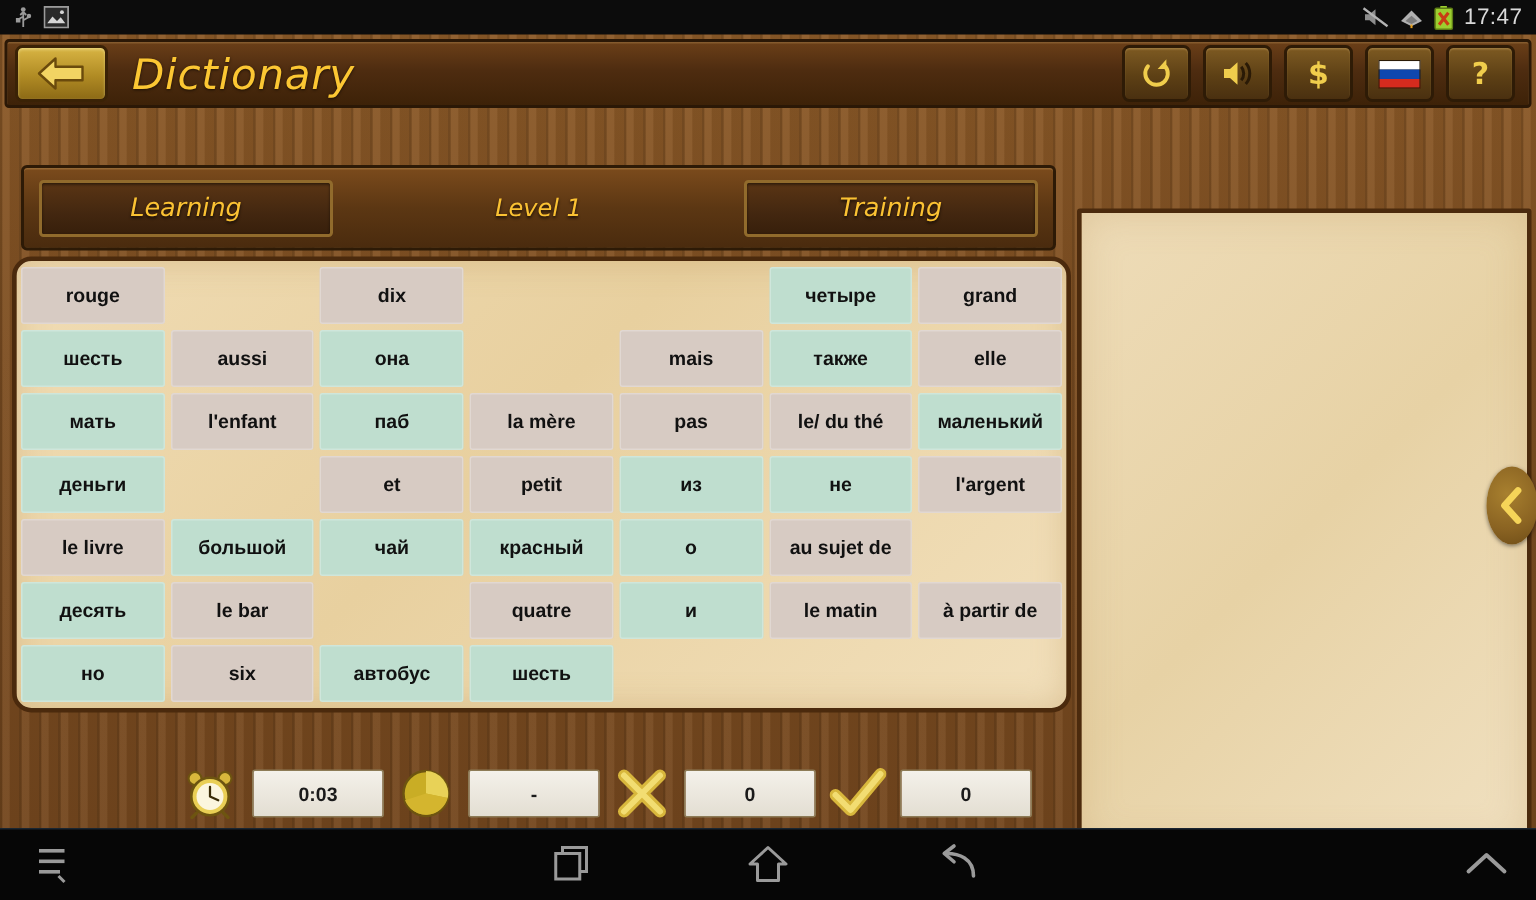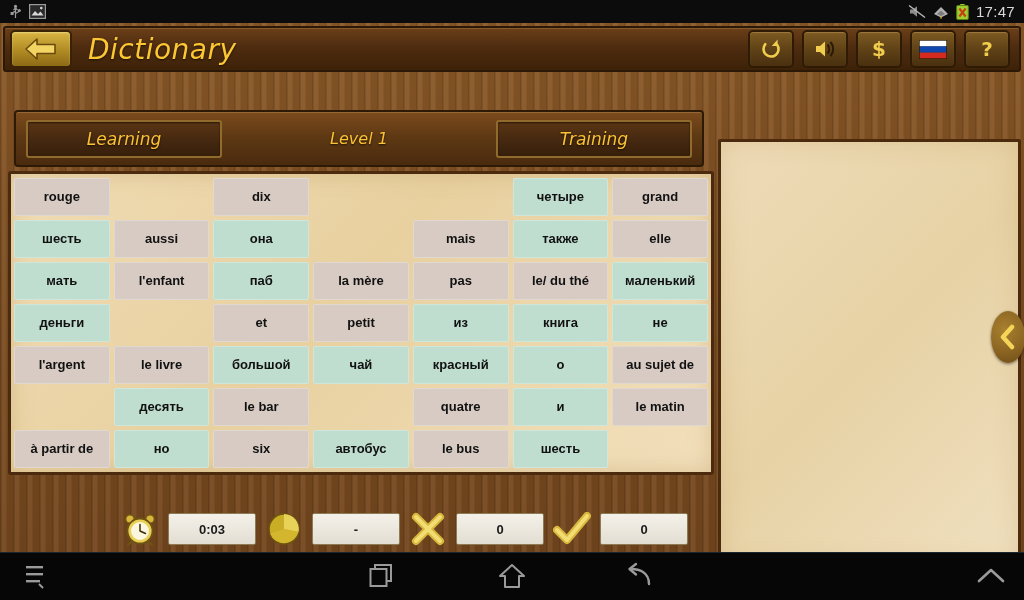--- a/index.html
+++ b/index.html
@@ -87,21 +87,21 @@
     color:#fbc233; font-size:17px; font-style:italic;
     font-family:"DejaVu Sans", sans-serif;
     text-shadow: 0 1px 2px rgba(0,0,0,.7);
   }
   #level-label { font-size: 16px; }
 
   
   #grid-panel {
     position: absolute; left: 8px; top: 148px; width: 706px; height: 304px;
     background: linear-gradient(135deg,#f0dcb4 0%, #e8d09f 45%, #f2e0bc 100%);
-    border: 3px solid #4b2a0d; border-radius: 3px;
+    border: 3px solid #4b2a0d; border-radius: 13px;
     box-shadow: inset 0 0 22px rgba(180,140,80,.35);
     padding: 4px 3px;
   }
   #grid {
     display: grid;
     grid-template-columns: repeat(7, 1fr);
     grid-template-rows: repeat(7, 1fr);
     gap: 4px 4px;
     width: 100%; height: 100%;
   }
@@ -280,41 +280,39 @@
         <div class="cell ru">паб</div>
         <div class="cell fr">la mère</div>
         <div class="cell fr">pas</div>
         <div class="cell fr">le/ du thé</div>
         <div class="cell ru">маленький</div>
         <div class="cell ru">деньги</div>
         <div class="cell empty"></div>
         <div class="cell fr">et</div>
         <div class="cell fr">petit</div>
         <div class="cell ru">из</div>
-        <div class="cell ru">книга</div>
         <div class="cell ru">не</div>
         <div class="cell fr">l'argent</div>
         <div class="cell fr">le livre</div>
         <div class="cell ru">большой</div>
         <div class="cell ru">чай</div>
         <div class="cell ru">красный</div>
         <div class="cell ru">о</div>
         <div class="cell fr">au sujet de</div>
         <div class="cell empty"></div>
         <div class="cell ru">десять</div>
         <div class="cell fr">le bar</div>
         <div class="cell empty"></div>
         <div class="cell fr">quatre</div>
         <div class="cell ru">и</div>
         <div class="cell fr">le matin</div>
         <div class="cell fr">à partir de</div>
         <div class="cell ru">но</div>
         <div class="cell fr">six</div>
         <div class="cell ru">автобус</div>
-        <div class="cell fr">le bus</div>
         <div class="cell ru">шесть</div>
       </div>
   </div>
 
   <div id="statsbar">
     <div class="stat-ico">
       <svg width="36" height="34" viewBox="0 0 36 34">
         <circle cx="8" cy="7" r="4.3" fill="#d8b73c" stroke="#6d5410" stroke-width="1.4"></circle>
         <circle cx="28" cy="7" r="4.3" fill="#d8b73c" stroke="#6d5410" stroke-width="1.4"></circle>
         <circle cx="18" cy="19" r="12.5" fill="#e9cf55" stroke="#6d5410" stroke-width="1.8"></circle>

